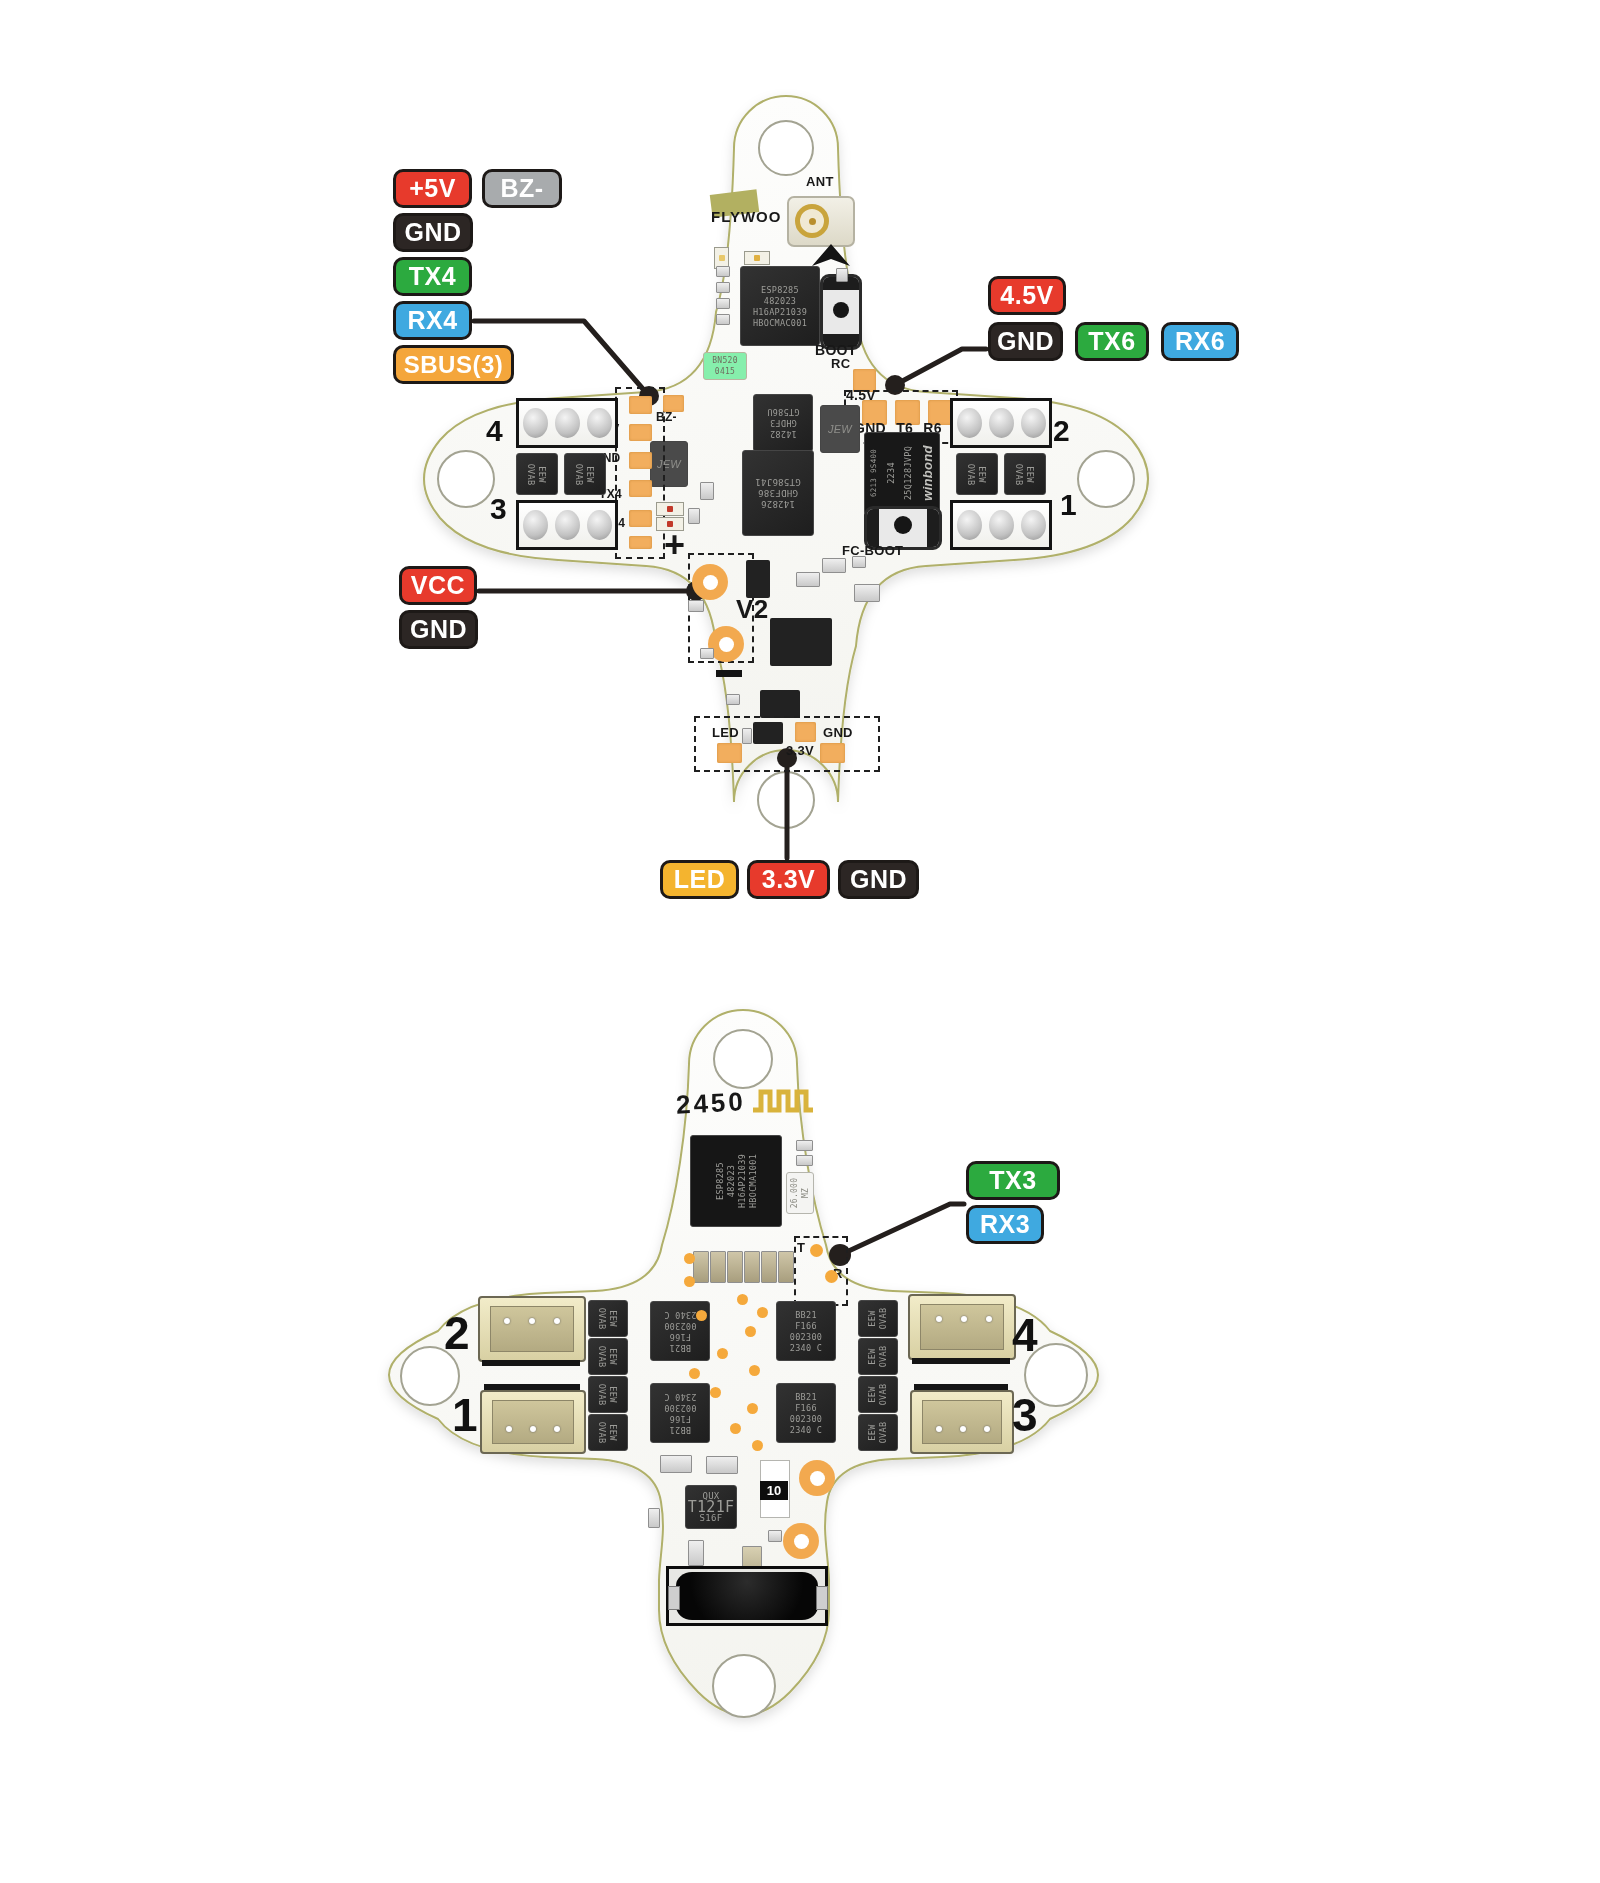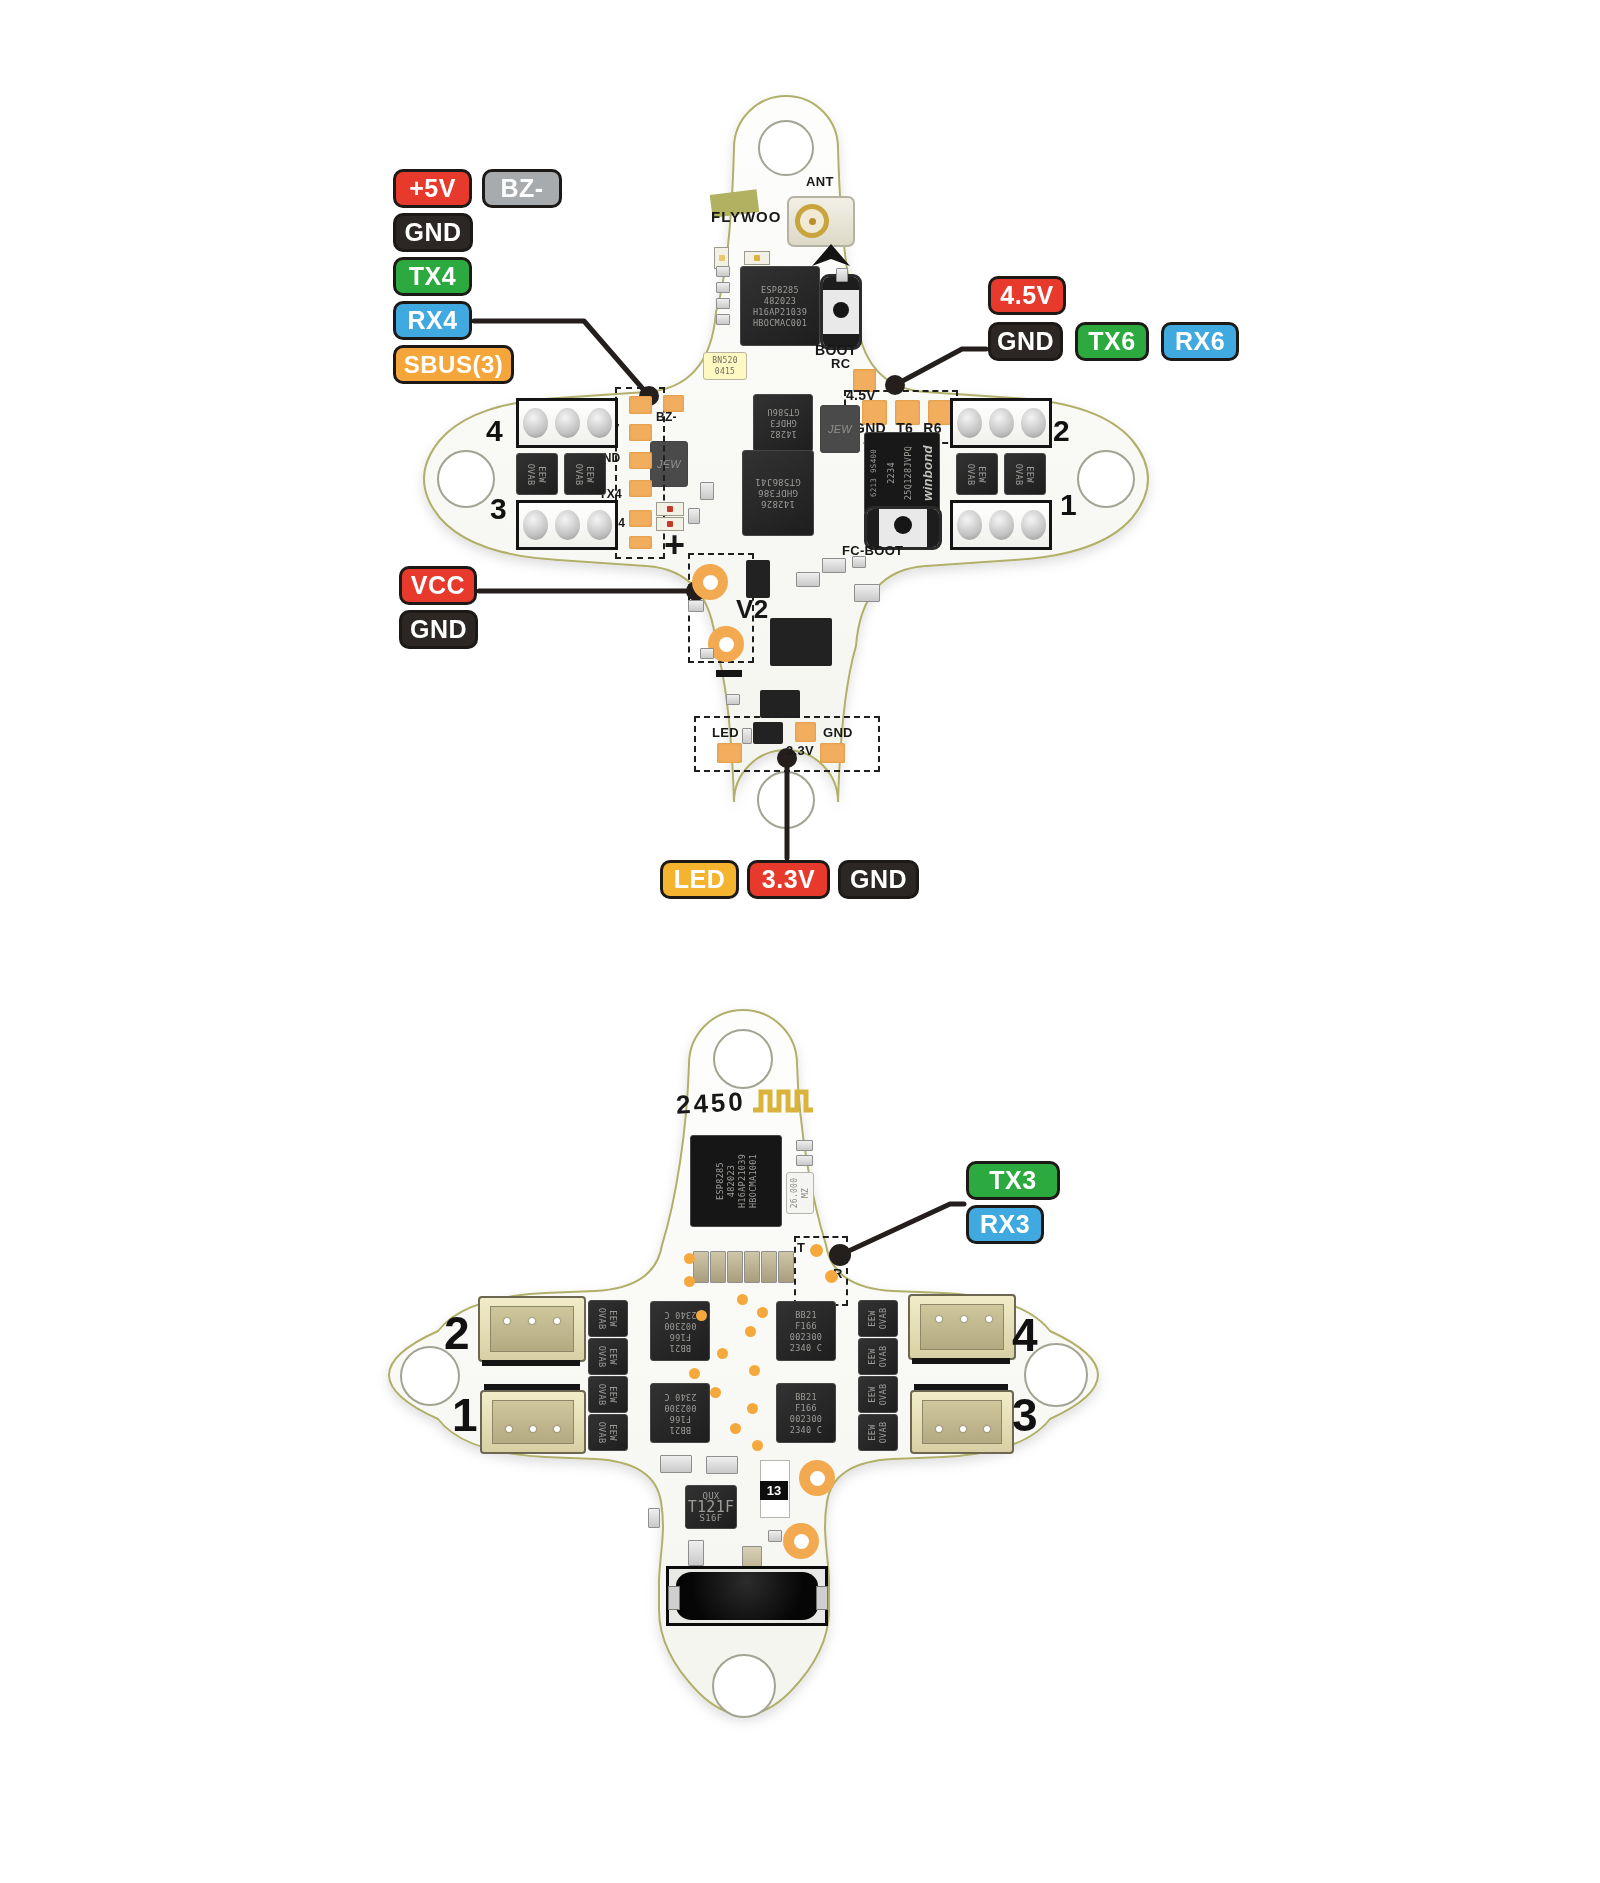--- a/index.html
+++ b/index.html
@@ -17,21 +17,21 @@
   .silk{position:absolute;color:#181818;font:700 13px "Liberation Sans",sans-serif;letter-spacing:.3px;white-space:nowrap;}
   .num{position:absolute;color:#111;font:700 30px "Liberation Sans",sans-serif;}
   .numb{font-size:46px;}
   
   .chip{position:absolute;background:linear-gradient(145deg,#323232,#1e1e1e);border:1px solid #454545;
         border-radius:3px;color:#9c9c98;display:flex;align-items:center;justify-content:center;
         text-align:center;box-sizing:border-box;}
   .chip .stack{display:flex;flex-direction:column;align-items:center;justify-content:center;gap:1px;}
   .chip .l{font:400 8.5px/10px "DejaVu Sans Mono",monospace;letter-spacing:.3px;white-space:nowrap;}
   .flip{transform:rotate(180deg);} .vrot{transform:rotate(-90deg);} .vrot2{transform:rotate(90deg);}
-  .litechip{background:#fef9c3;border:1px solid #b9b5a0;color:#6f6b5e;}
+  .litechip{background:#86efac;border:1px solid #b9b5a0;color:#6f6b5e;}
   .litechip .l{color:#6f6b5e;}
   
   .pad{position:absolute;background:#f2ae5e;border-radius:2px;box-shadow:inset 0 0 3px #d18f3c;}
   .via{position:absolute;background:#f5a93c;border-radius:50%;}
   .ring{position:absolute;border-radius:50%;background:#f2a94f;display:flex;align-items:center;justify-content:center;}
   .ring i{width:15px;height:15px;border-radius:50%;background:#fff;display:block;}
   .dash{position:absolute;border:2.5px dashed #1f1f1f;}
   
   .motor{position:absolute;display:flex;gap:7px;align-items:center;justify-content:center;
          border:3px solid #141414;background:linear-gradient(#ffffff,#f0f0ec);box-sizing:border-box;}
@@ -471,21 +471,21 @@
   <div class="via" style="left:689px;top:1368px;width:11px;height:11px;"></div>
 
   <div class="chip" style="left:685px;top:1485px;width:52px;height:44px;">
     <div class="stack">
       <span class="l" style="font-size:9px;">QUX</span>
       <span class="l" style="font-size:15px;">T121F</span>
       <span class="l" style="font-size:9px;">S16F</span>
     </div>
   </div>
   <div class="abs" style="left:760px;top:1460px;width:28px;height:56px;background:#fff;border:1px solid #b5b5b0;"></div>
-  <div class="abs" style="left:760px;top:1481px;width:28px;height:19px;background:#0d0d0d;color:#fff;display:flex;align-items:center;justify-content:center;font:700 13px 'Liberation Sans',sans-serif;">13</div>
+  <div class="abs" style="left:760px;top:1481px;width:28px;height:19px;background:#0d0d0d;color:#fff;display:flex;align-items:center;justify-content:center;font:700 13px 'Liberation Sans',sans-serif;">10</div>
 
   <div class="ring" style="left:799px;top:1460px;width:36px;height:36px;">
       <i></i>
     </div>
   <div class="ring" style="left:783px;top:1523px;width:36px;height:36px;">
       <i></i>
     </div>
 
   <div class="smd" style="left:660px;top:1455px;width:30px;height:16px;"></div>
   <div class="smd" style="left:706px;top:1456px;width:30px;height:16px;"></div>

